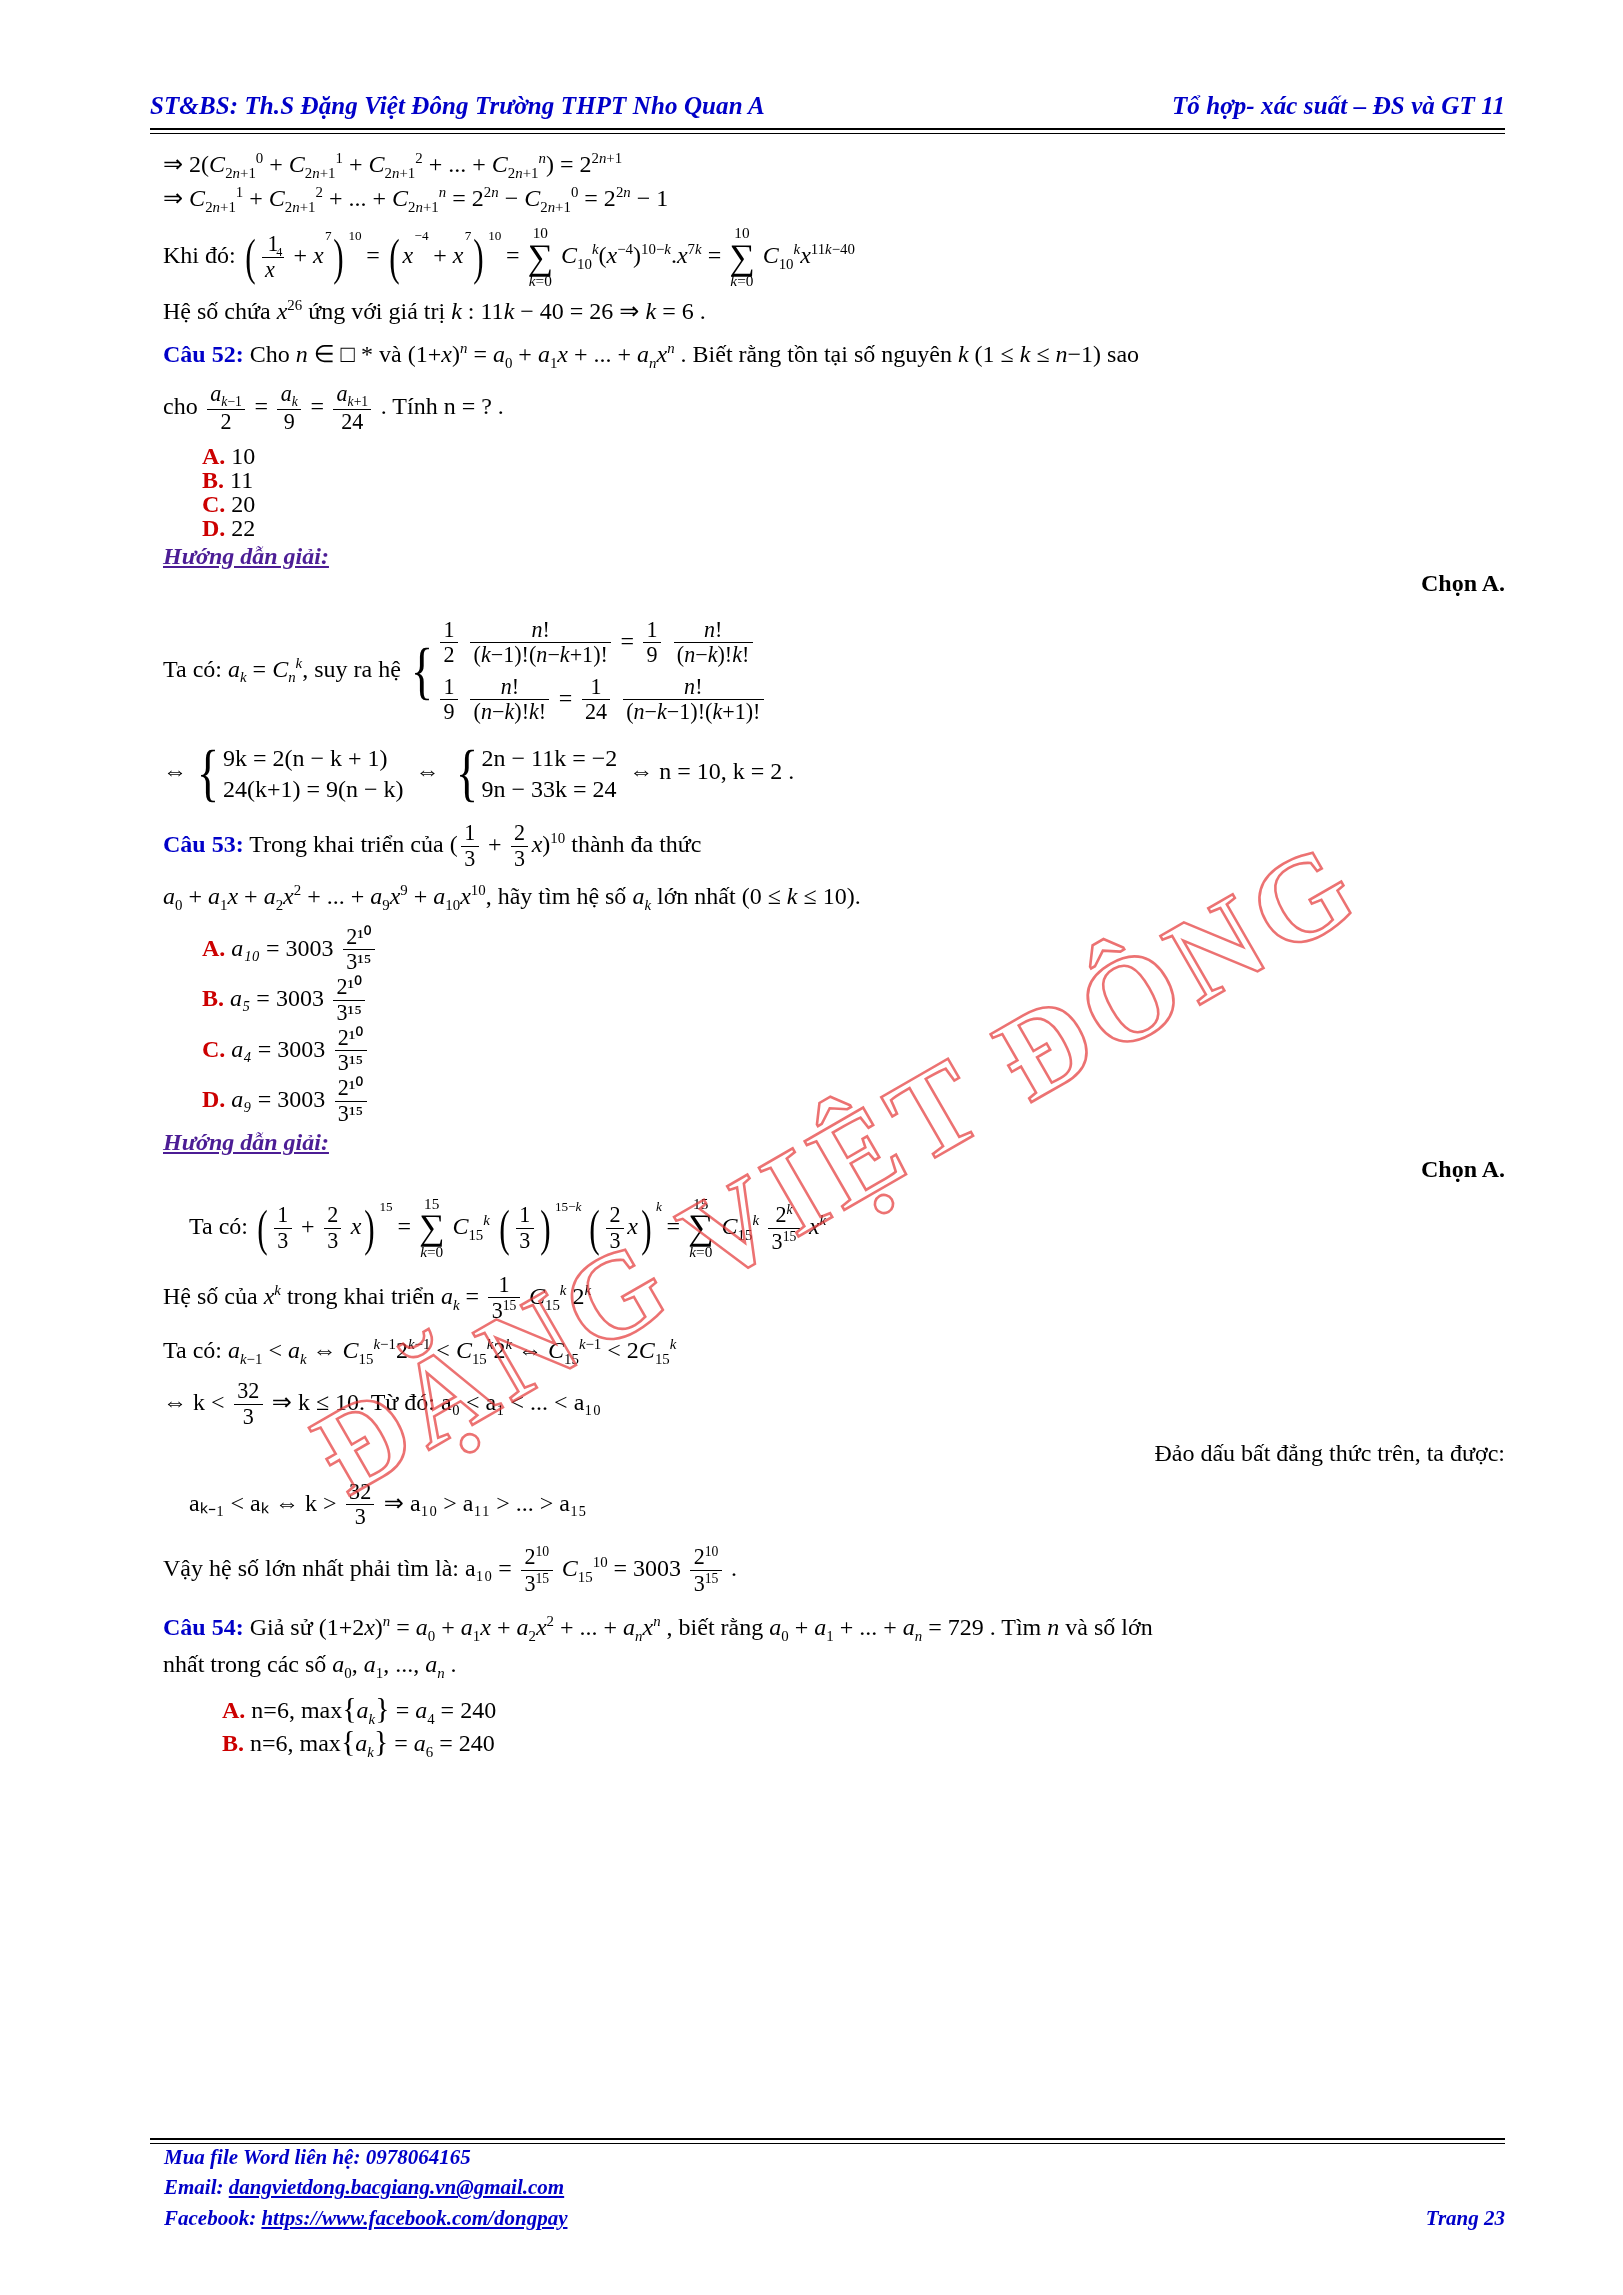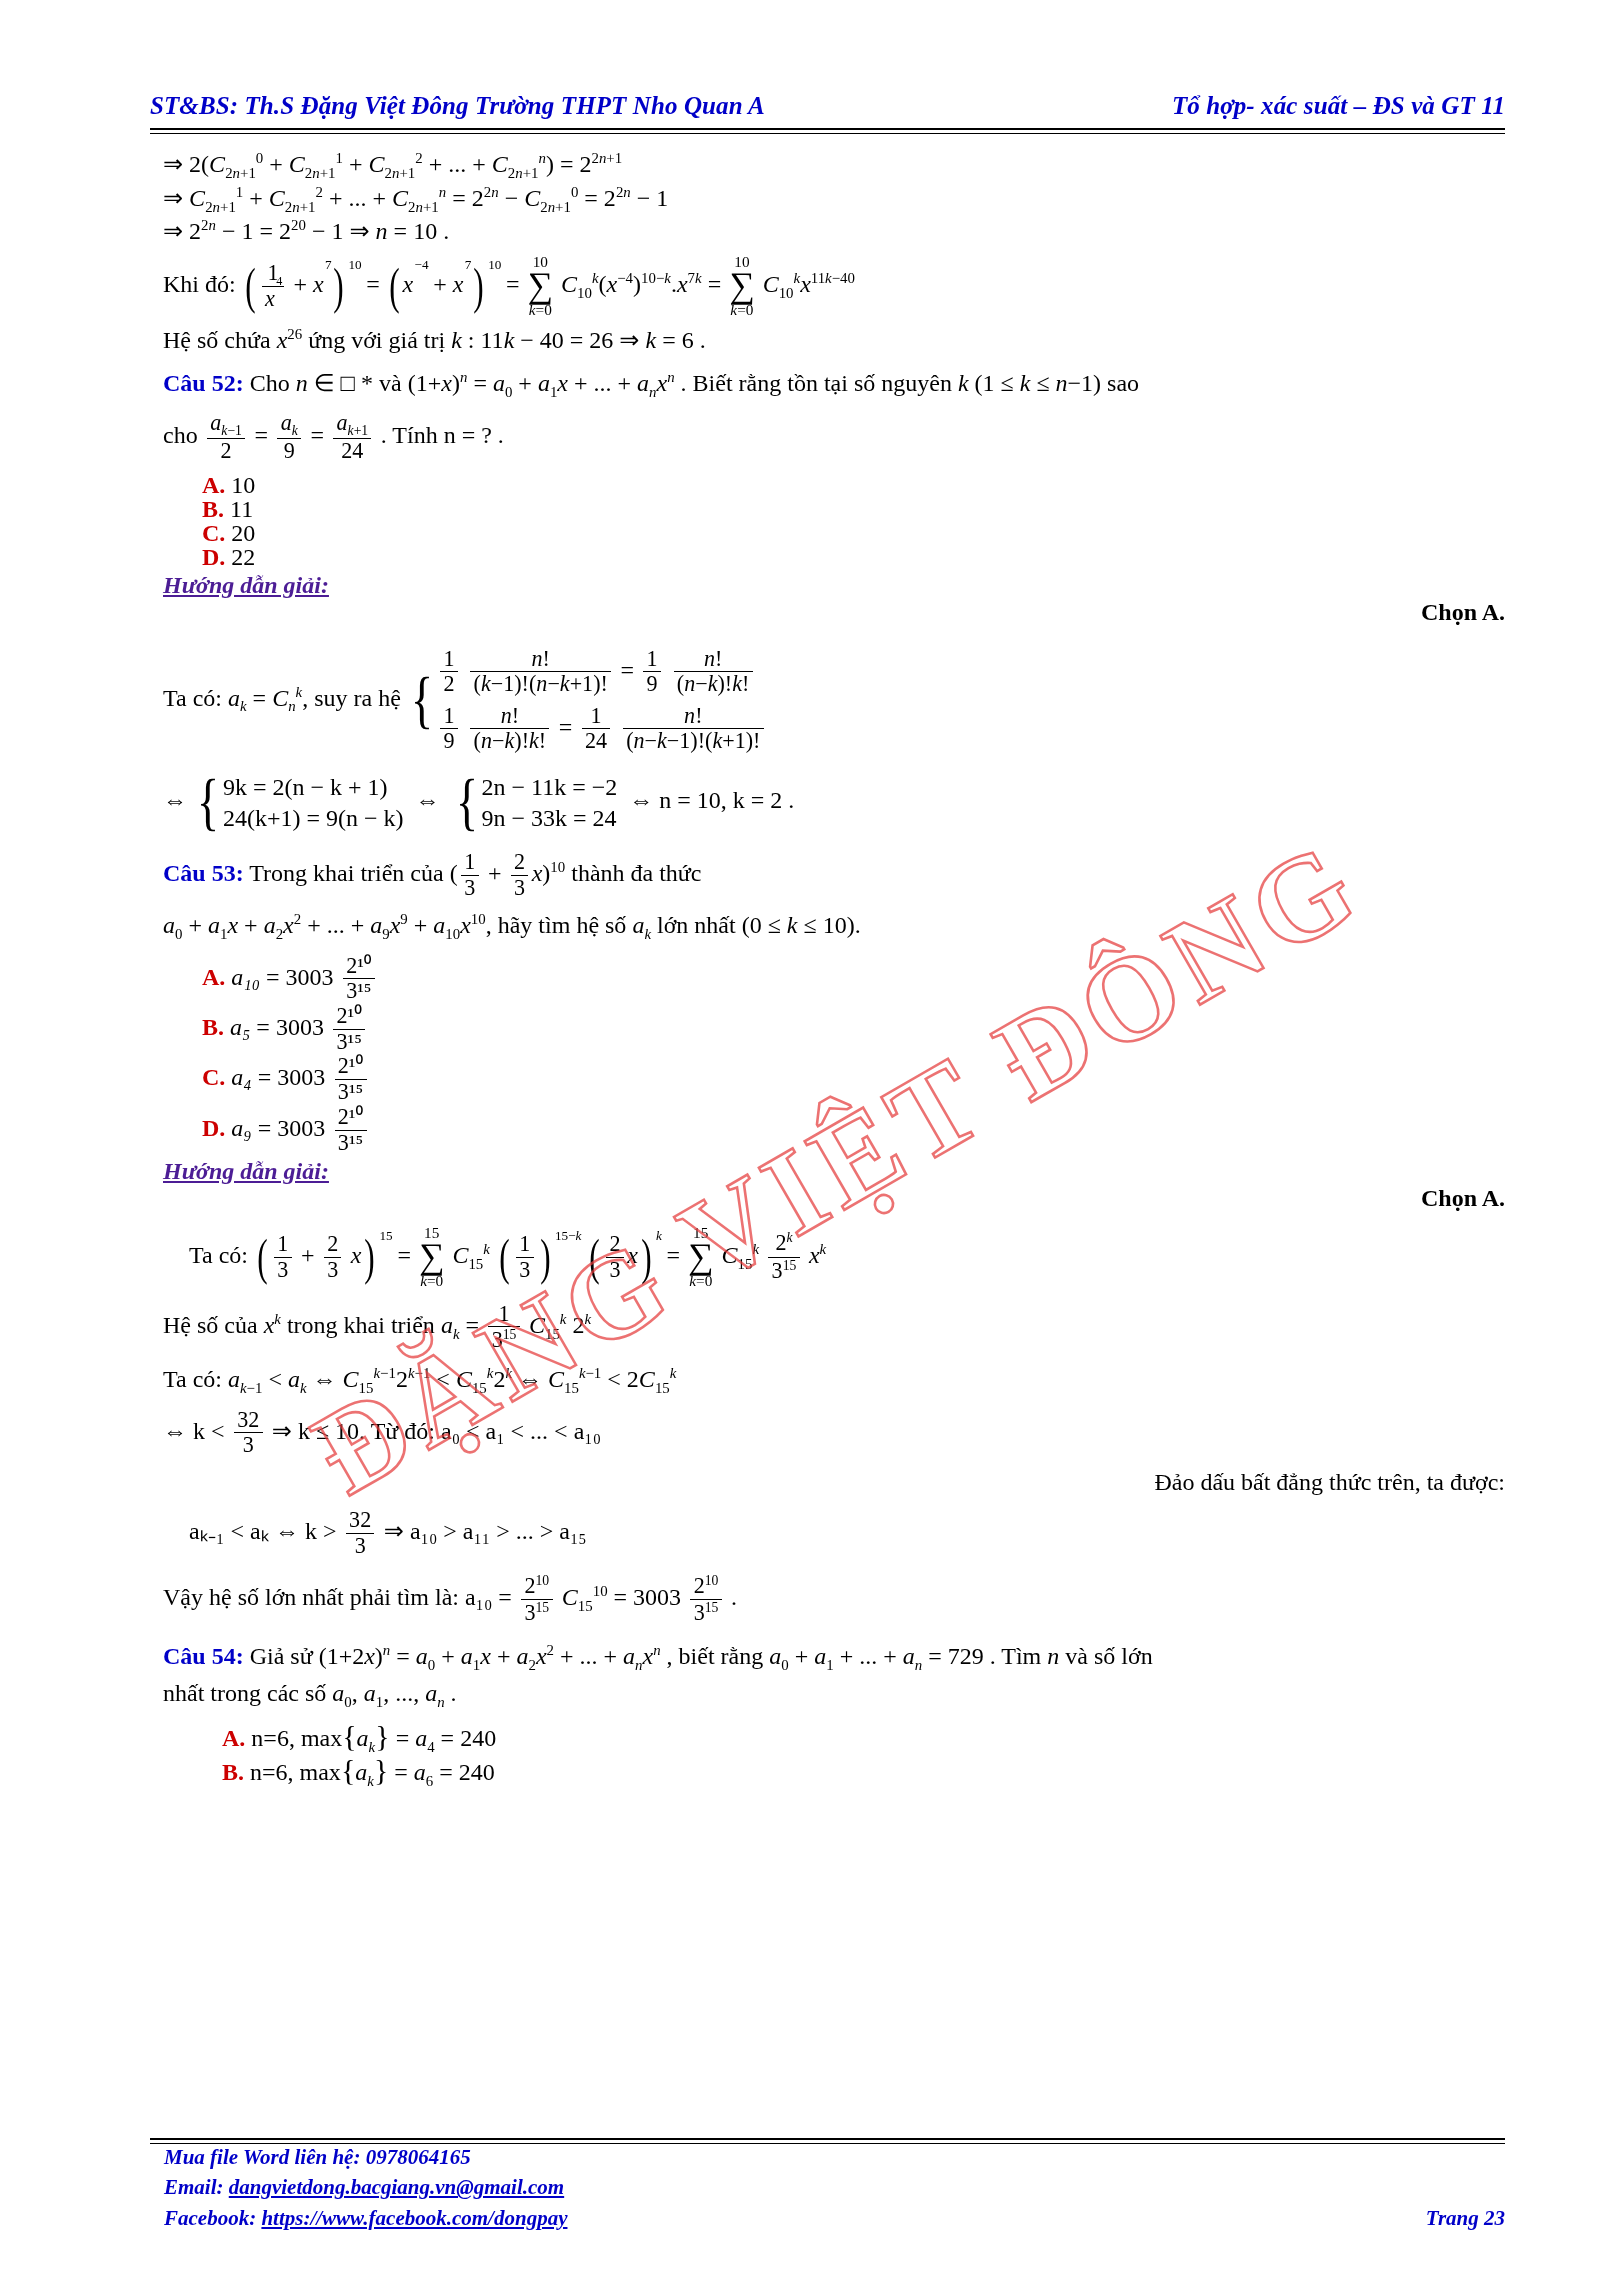--- a/index.html
+++ b/index.html
@@ -185,23 +185,20 @@
     </div>
 
     <div class="line">
       ⇒ <span class="m">C</span><sub>2<span class="m">n</span>+1</sub><sup>1</sup>
       + <span class="m">C</span><sub>2<span class="m">n</span>+1</sub><sup>2</sup>
       + ... + <span class="m">C</span><sub>2<span class="m">n</span>+1</sub><sup class="it">n</sup>
       = 2<sup>2<span class="m">n</span></sup> − <span class="m">C</span><sub>2<span class="m">n</span>+1</sub><sup>0</sup>
       = 2<sup>2<span class="m">n</span></sup> − 1
     </div>
 
-    <div class="line">
-      ⇒ 2<sup>2<span class="m">n</span></sup> − 1 = 2<sup>20</sup> − 1 ⇒ <span class="m">n</span> = 10 .
-    </div>
 
     <div class="blk" style="margin-top:11.8px;">
       <span>Khi đó:</span>
       <span class="pwrap"><span class="paren">(</span><span class="frac"><span class="num">1</span><span class="den"><span class="m">x</span><sup>4</sup></span></span> + <span class="m">x</span><sup>7</sup><span class="paren">)</span><sup>10</sup></span>
       =
       <span class="pwrap"><span class="paren">(</span><span class="m">x</span><sup>−4</sup> + <span class="m">x</span><sup>7</sup><span class="paren">)</span><sup>10</sup></span>
       =
       <span class="sum"><span class="top">10</span><span class="sig">∑</span><span class="bot"><span class="m">k</span>=0</span></span>
       <span class="m">C</span><sub>10</sub><sup class="it">k</sup>(<span class="m">x</span><sup>−4</sup>)<sup>10−<span class="m">k</span></sup>.<span class="m">x</span><sup>7<span class="m">k</span></sup>
       =

